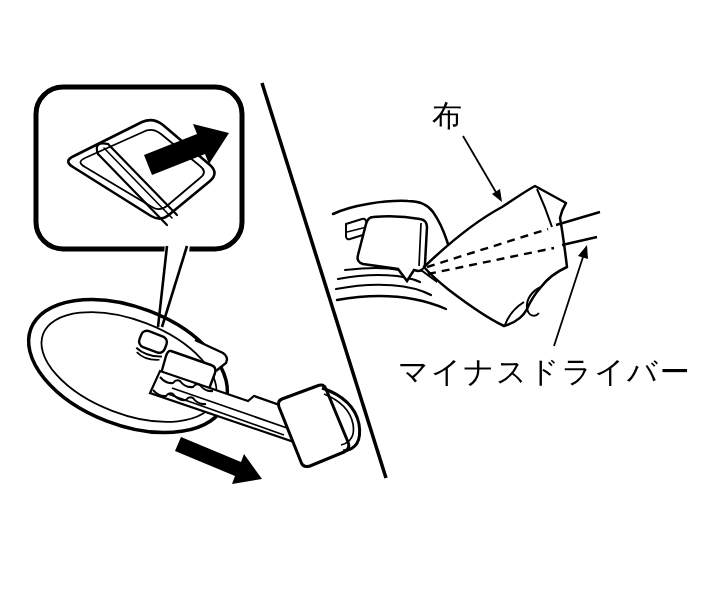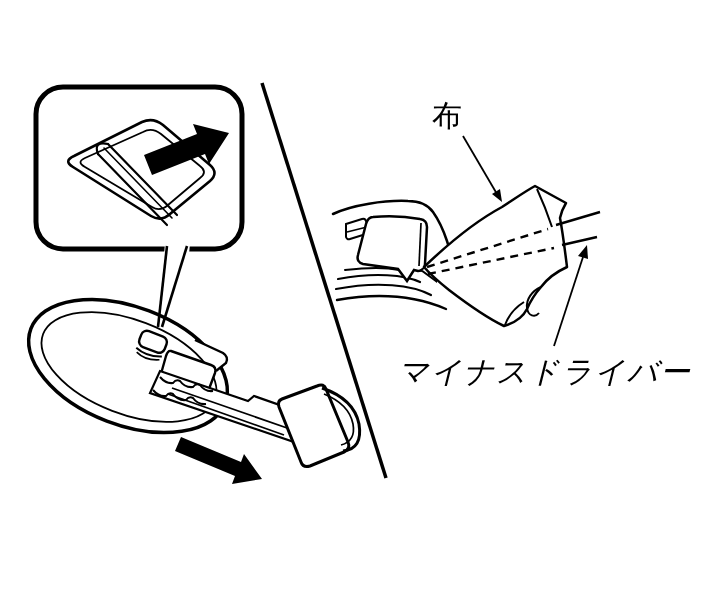--- a/index.html
+++ b/index.html
@@ -30,21 +30,20 @@
     user-select: none;
   }
   .label-cloth {
     left: 432px;
     top: 101px;
   }
   .label-screwdriver {
     left: 398px;
     top: 357px;
     letter-spacing: 2px;
-    font-style: italic;
   }
 </style>
 </head>
 <body>
 
 <div class="stage">
 
   <svg width="722" height="592" viewBox="0 0 722 592">
 
     <g>

